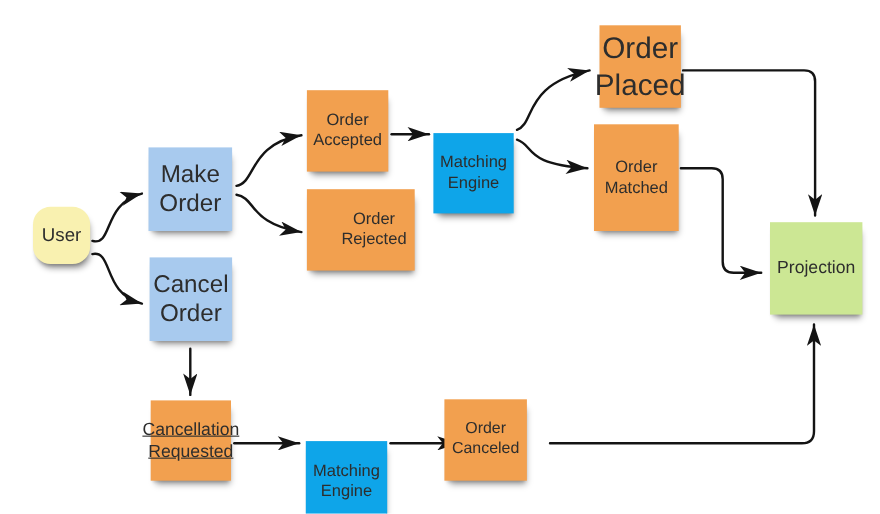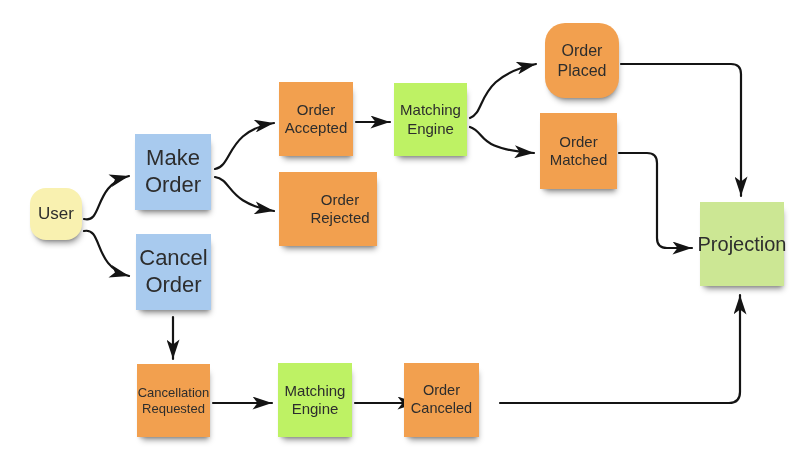--- a/index.html
+++ b/index.html
@@ -25,21 +25,21 @@
     text-align: center;
     color: #2d2d2d;
     line-height: 1.22;
     box-shadow: 2px 6px 6px -3px rgba(0,0,0,0.40), 0 3px 3px -2px rgba(0,0,0,0.18);
     user-select: none;
   }
   .note span { display: block; padding: 0 2px; }
   .yellow { background: #F9F1B0; border-radius: 16px; }
   .blue   { background: #A8CAEE; }
   .orange { background: #F2A04F; }
-  .pink   { background: #bef264; }
+  .pink   { background: #0ea5e9; margin-top: 38px; }
   .green  { background: #CCE794; }
 </style>
 </head>
 <body>
 
 <div id="board">
 
   <svg id="arrows" viewBox="0 0 800 467" xmlns="http://www.w3.org/2000/svg">
     <defs>
       <marker id="ah" viewBox="0 0 12 8" refX="12" refY="4" markerWidth="21" markerHeight="13" orient="auto" markerUnits="userSpaceOnUse">
@@ -80,33 +80,33 @@
   </div>
 
   <div class="note orange" style="left:279px; top:172px; width:74px; height:74px; font-size:15px;padding-left:24px;">
     <span>Order Rejected</span>
   </div>
 
   <div class="note pink" style="left:394px; top:83px; width:73px; height:73px; font-size:15px;">
     <span>Matching Engine</span>
   </div>
 
-  <div class="note orange" style="left:545px; top:23px; width:74px; height:75px; font-size:16px;border-radius:20px;">
+  <div class="note orange" style="left:545px; top:23px; width:74px; height:75px; font-size:27px;">
     <span>Order Placed</span>
   </div>
 
-  <div class="note orange" style="left:540px; top:113px; width:77px; height:76px; font-size:15px;">
+  <div class="note orange" style="left:540px; top:113px; width:77px; height:97px; font-size:15px;">
     <span>Order Matched</span>
   </div>
 
-  <div class="note green" style="left:700px; top:202px; width:84px; height:84px; font-size:20px;">
+  <div class="note green" style="left:700px; top:202px; width:84px; height:84px; font-size:16px;">
     <span>Projection</span>
   </div>
 
-  <div class="note orange" style="left:137px; top:364px; width:73px; height:73px; font-size:13px;">
+  <div class="note orange" style="left:137px; top:364px; width:73px; height:73px; font-size:16px;text-decoration:underline;">
     <span>Cancellation Requested</span>
   </div>
 
   <div class="note pink" style="left:278px; top:363px; width:74px; height:74px; font-size:15px;">
     <span>Matching Engine</span>
   </div>
 
   <div class="note orange" style="left:404px; top:363px; width:75px; height:74px; font-size:14.5px;">
     <span>Order Canceled</span>
   </div>

